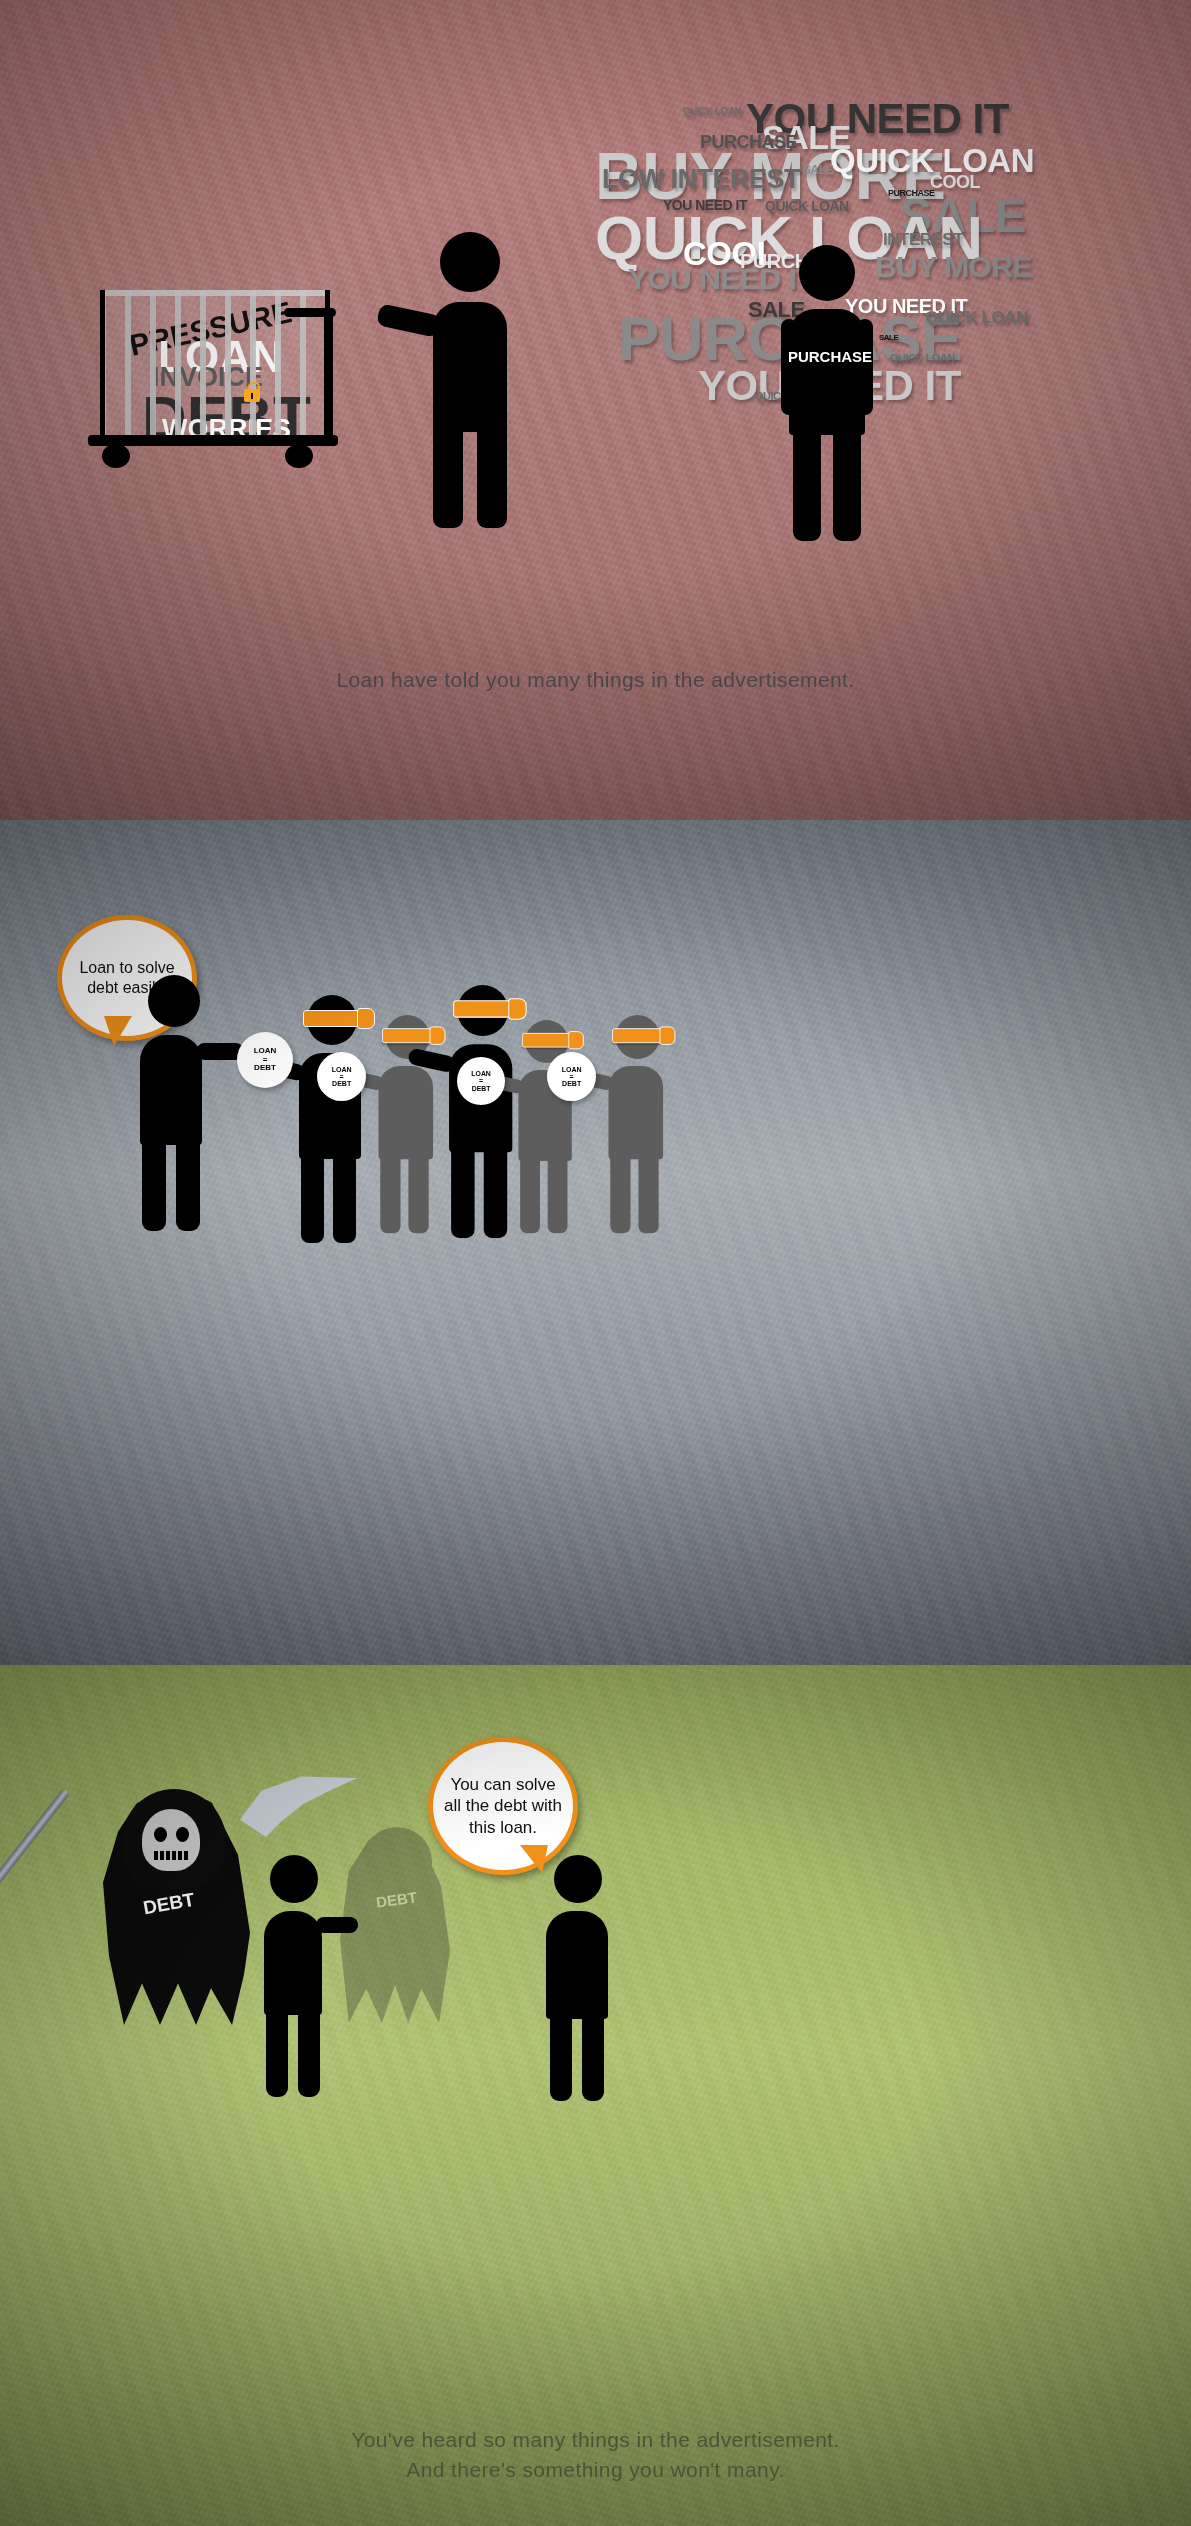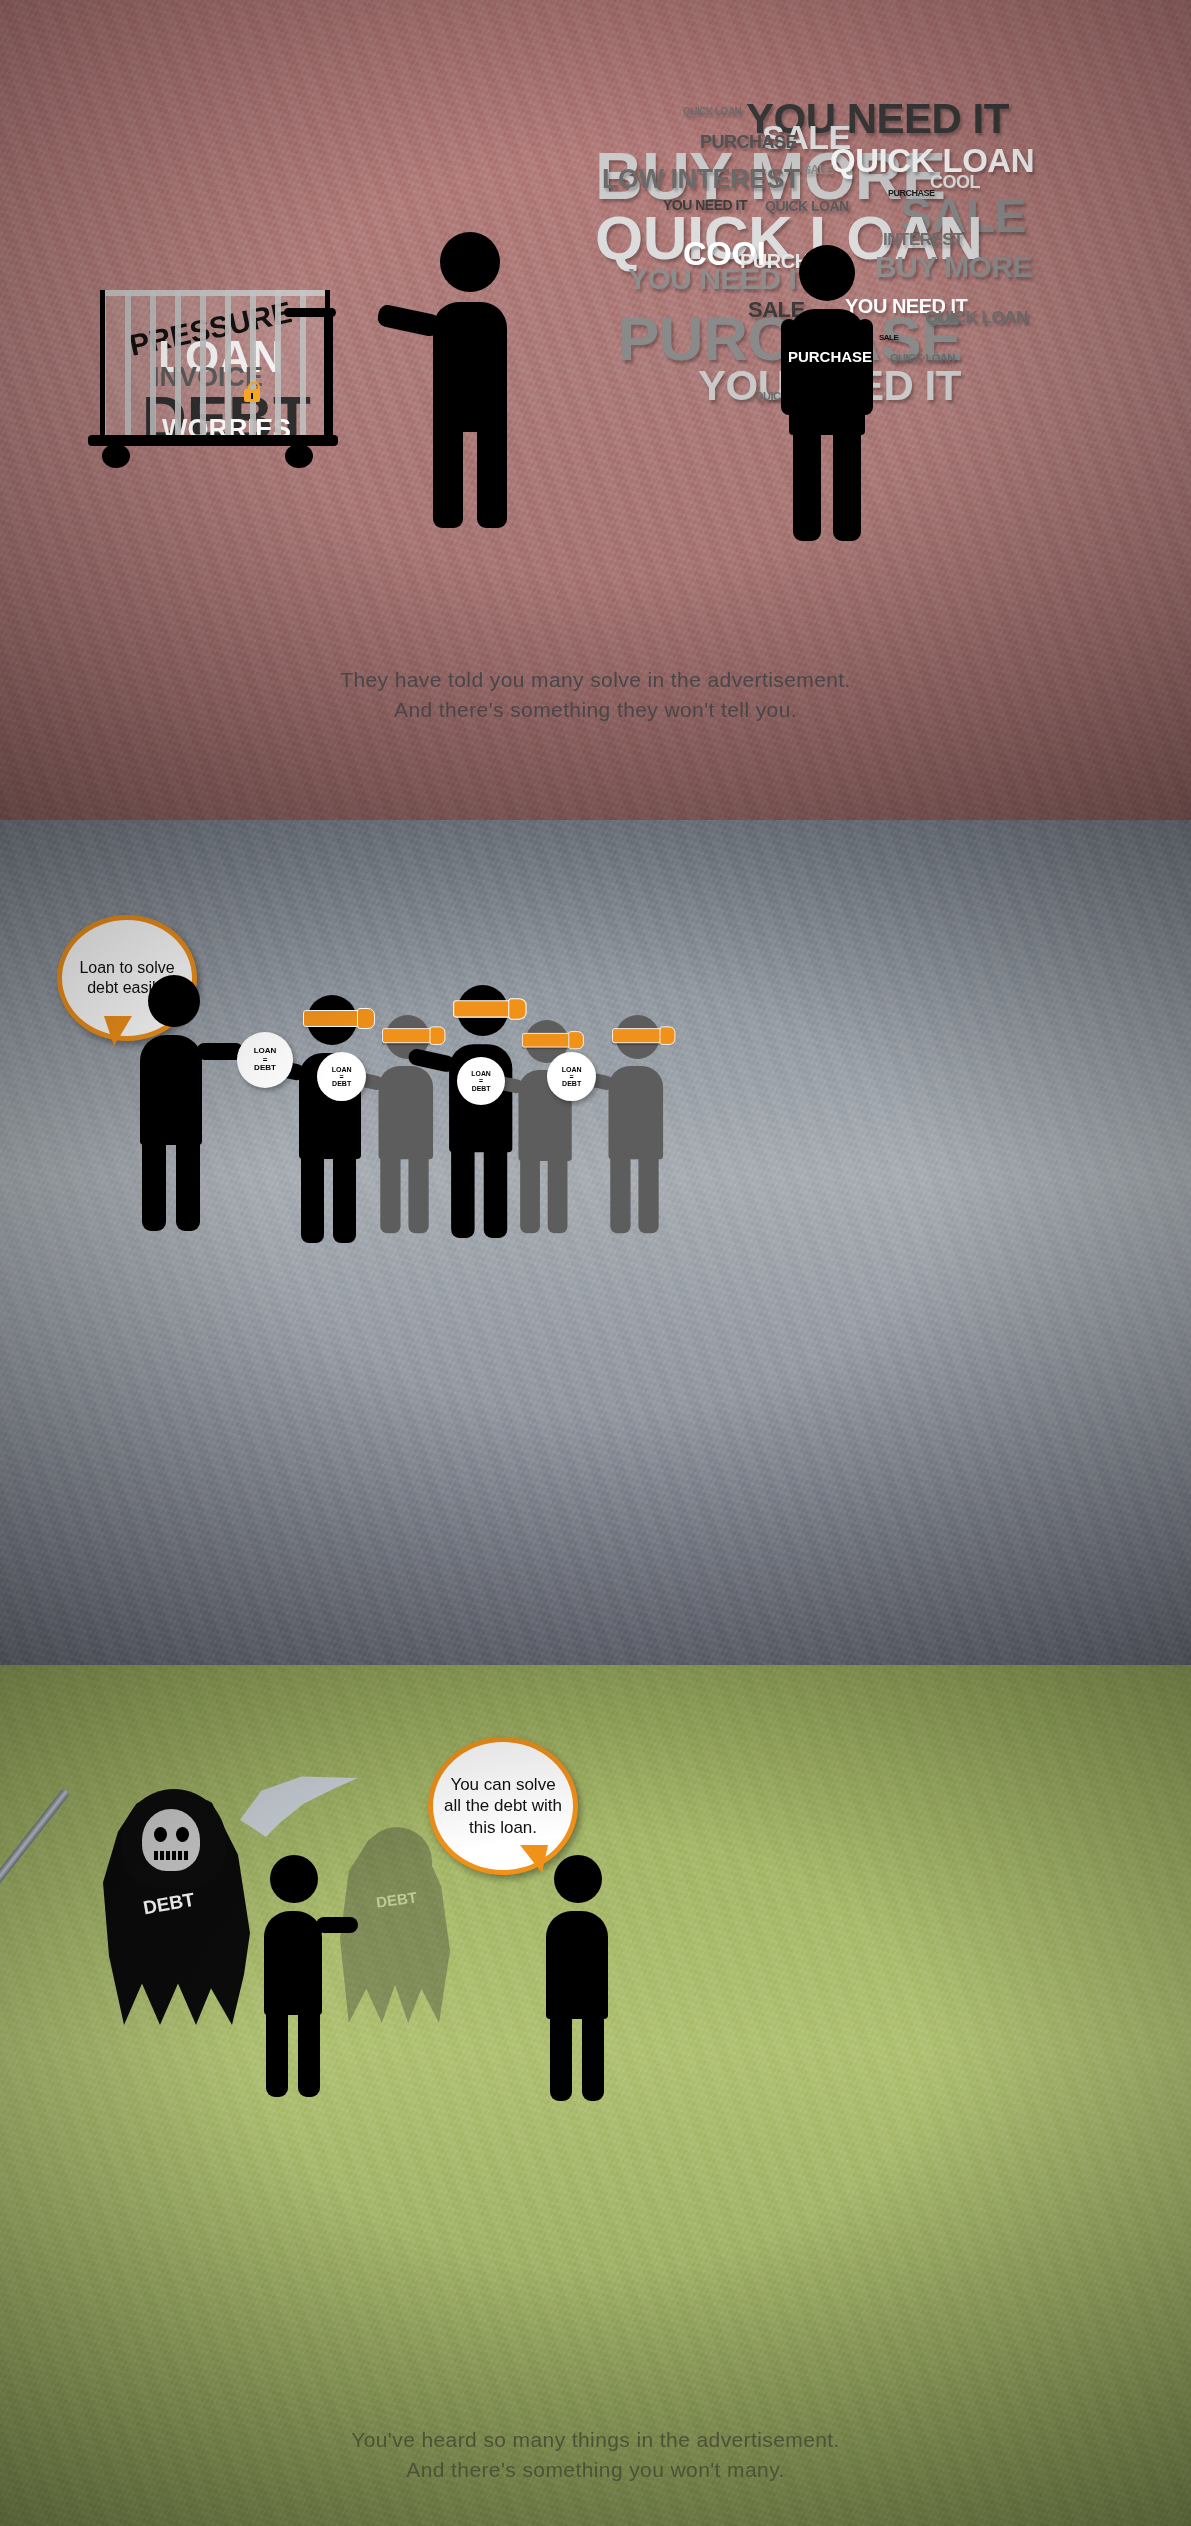--- a/index.html
+++ b/index.html
@@ -143,22 +143,21 @@
       <div class="sk-arm" style="left:6px;top:74px;width:16px;height:96px;border-radius:8px;"></div>
       <div class="sk-arm" style="left:82px;top:74px;width:16px;height:96px;border-radius:8px;"></div>
       <div class="sk-leg" style="left:18px;top:186px;width:28px;height:110px;"></div>
       <div class="sk-leg" style="left:58px;top:186px;width:28px;height:110px;"></div>
       <div style="position:absolute;left:0;top:103px;width:110px;text-align:center;color:#fff;font-size:15px;font-weight:bold;">PURCHASE</div>
     </div>
 
     <div class="vig"></div>
 
     <div class="caption" style="top:665px;color:#4a4548;">
-      <div>They have told you many solve in the advertisement.</div>
-      <div>And there's something they won't tell you.</div>
+      <div>Loan have told you many things in the advertisement.</div>
     </div>
   </div>
 
   <div class="panel" id="p2">
     <div class="tint"></div>
     <div class="paper-tex"></div>
 
     <div class="bubble" style="left:57px;top:95px;width:118px;height:104px;font-size:16px;line-height:1.25;padding:6px;">
       <span>Loan to solve debt easily.</span>
     </div>

